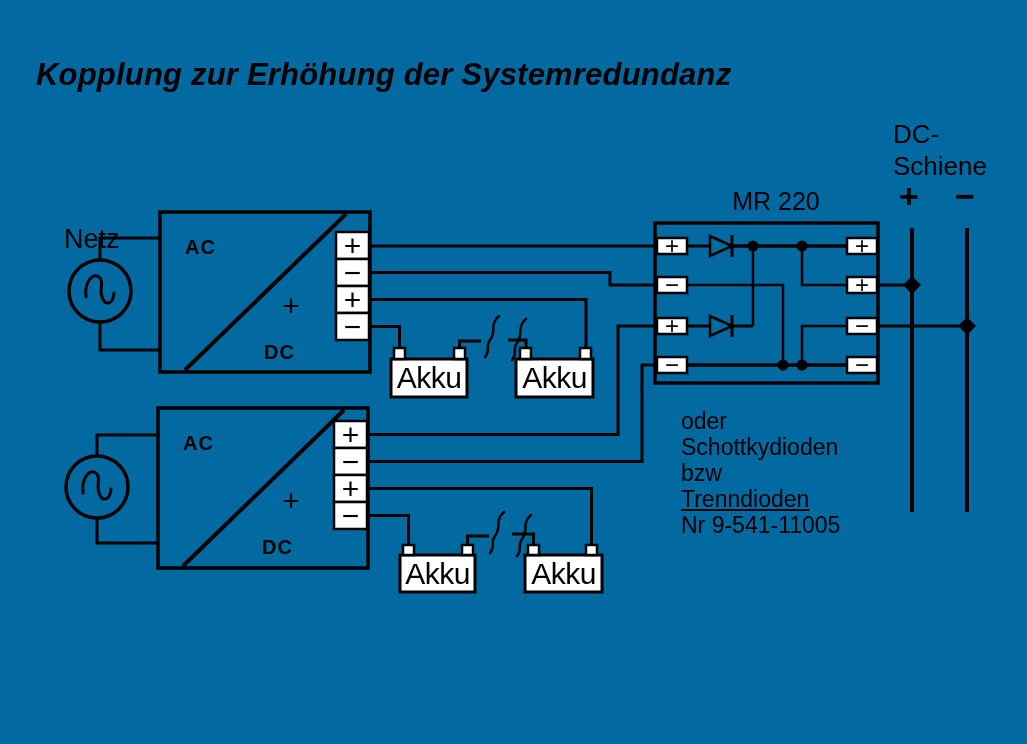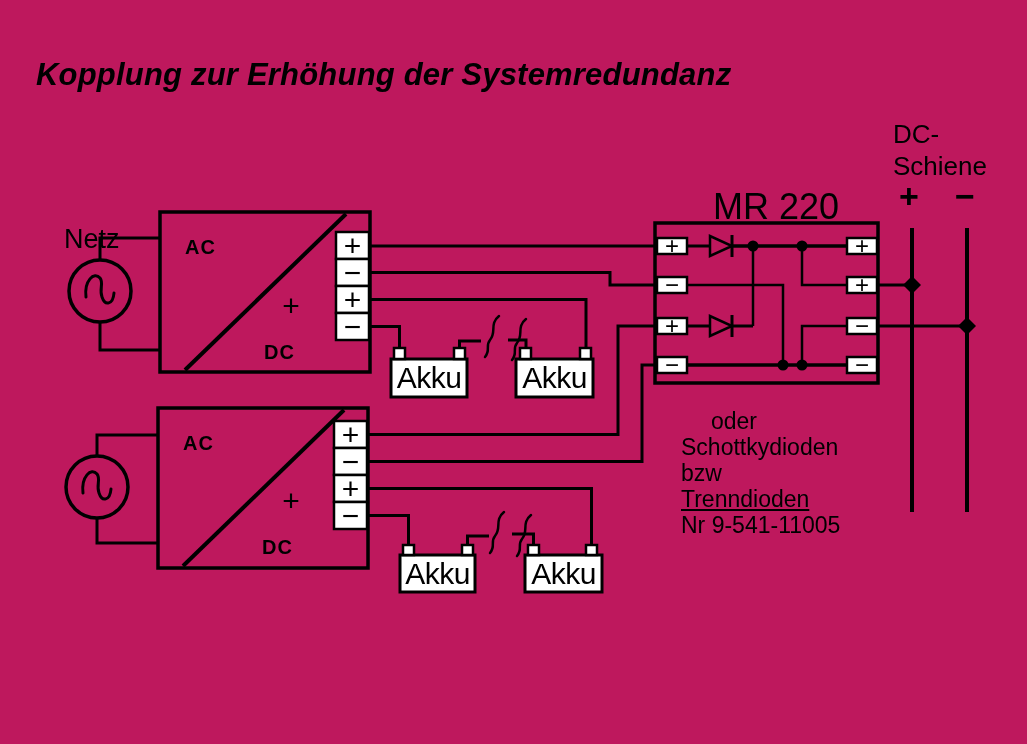--- a/index.html
+++ b/index.html
@@ -1,23 +1,23 @@
 <!DOCTYPE html>
 <html><head>
 <meta charset="utf-8">
 <style>
   html,body{margin:0;padding:0;background:#fff;}
-  .canvas{position:relative;width:1027px;height:744px;background:#be185d;overflow:hidden;
+  .canvas{position:relative;width:1027px;height:744px;background:#0369a1;overflow:hidden;
           font-family:"Liberation Sans",sans-serif;color:#000;}
   .canvas svg{position:absolute;left:0;top:0;}
   .lbl{position:absolute;color:#000;white-space:nowrap;line-height:1;}
   .ctr{display:flex;align-items:center;justify-content:center;text-align:center;}
   .title{font-size:31px;font-weight:bold;font-style:italic;letter-spacing:.2px;}
   .blockname{font-size:38px;}
-  .mrname{font-size:36px;text-align:right;}
+  .mrname{font-size:25px;text-align:right;}
   .netz{font-size:27px;margin-top:20px;}
   .acdc{font-size:20px;font-weight:bold;letter-spacing:1px;}
   .innerplus{font-size:30px;}
   .term{position:absolute;display:flex;align-items:center;justify-content:center;font-size:30px;}
   .mrterm{font-size:24px;}
   .akku{position:absolute;display:flex;align-items:center;justify-content:center;
         font-size:30px;letter-spacing:-0.5px;}
   .busname{font-size:26px;line-height:32px;text-align:right;}
   .buspm{font-size:34px;font-weight:bold;}
   .note{font-size:23px;line-height:26px;}
@@ -160,19 +160,19 @@
   <div class="term mrterm" style="left:847px;top:238px;width:30px;height:16px;">+</div>
   <div class="term mrterm" style="left:847px;top:277px;width:30px;height:16px;">+</div>
   <div class="term mrterm" style="left:847px;top:318px;width:30px;height:16px;">−</div>
   <div class="term mrterm" style="left:847px;top:357px;width:30px;height:16px;">−</div>
 
   <div class="lbl busname" style="left:893px;top:118px;">DC-</div>
   <div class="lbl busname" style="left:893px;top:150px;">Schiene</div>
   <div class="term buspm" style="left:894px;top:182px;width:30px;height:28px;">+</div>
   <div class="term buspm" style="left:950px;top:182px;width:30px;height:28px;">−</div>
 
-  <div class="lbl note" style="left:711px;top:408px;text-align:center;">oder</div>
+  <div class="lbl note" style="left:681px;top:408px;text-align:center;">oder</div>
   <div class="lbl note" style="left:681px;top:434px;">Schottkydioden</div>
   <div class="lbl note" style="left:681px;top:460px;">bzw</div>
   <div class="lbl note" style="left:681px;top:486px;text-decoration:underline;">Trenndioden</div>
   <div class="lbl note" style="left:681px;top:512px;">Nr 9-541-11005</div>
 
 </div>
 
 </body></html>

